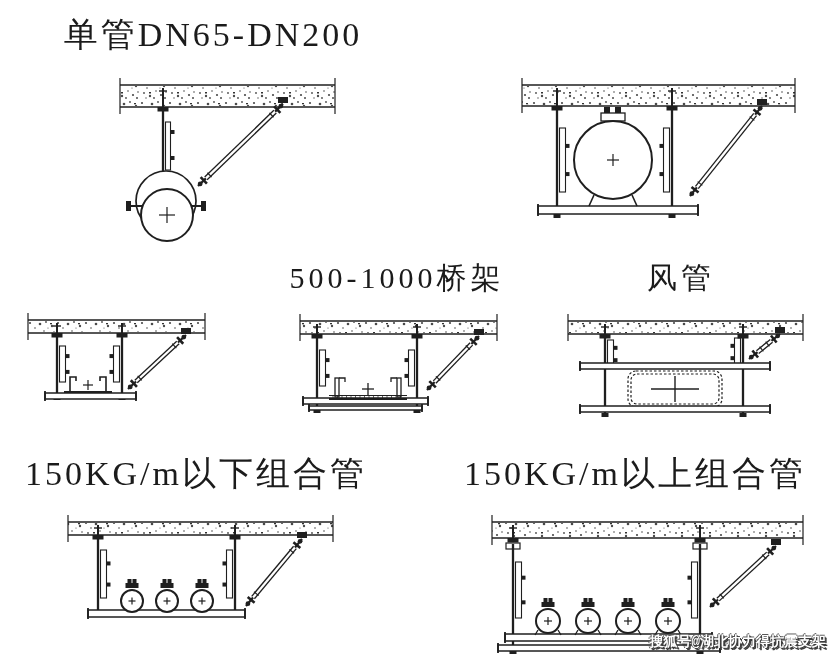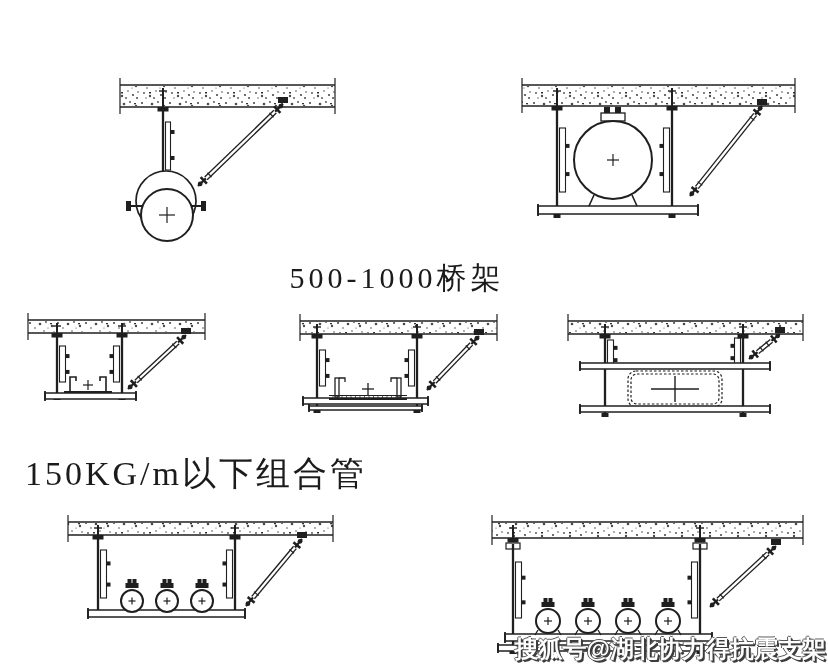--- a/index.html
+++ b/index.html
@@ -6,22 +6,22 @@
   #stage{
     position:relative;width:828px;height:666px;background:#ffffff;overflow:hidden;
     font-family:"Liberation Serif","DejaVu Serif",serif;color:#1b1b1b;
   }
   #drawing{position:absolute;left:0;top:0;}
   .title{position:absolute;text-align:center;white-space:nowrap;color:#1b1b1b;}
   .t-large{font-size:34px;letter-spacing:3px;}
   .t-mid{font-size:30px;letter-spacing:4px;}
   #watermark{
     position:absolute;top:633px;right:2px;
-    font-family:Liberation Sans, sans-serif;
-    font-weight:bold;font-size:24px;letter-spacing:0;
+    font-family:Liberation Mono, monospace;
+    font-weight:bold;font-size:14px;letter-spacing:0;
     color:#ffffff;
     text-shadow:2px 2px 0 #3c3c3c,1px 1px 0 #3c3c3c,-1px 0 0 #585858,0 -1px 0 #585858;
   }
 </style>
 </head>
 <body>
 
 <div id="stage">
 
   <svg id="drawing" width="828" height="666" viewBox="0 0 828 666">
@@ -547,17 +547,20 @@
           <line x1="773.1793258256104" y1="554.7346320587608" x2="767.0706468443879" y2="548.1252416856348" stroke="#1f1f1f" stroke-width="2.6"></line>
           <line x1="723.7862536570759" y1="598.3432563799797" x2="719.7138010029277" y2="593.9369961312291" stroke="#1f1f1f" stroke-width="1.2"></line>
           <line x1="766.2861989970723" y1="559.0630038687709" x2="762.2137463429241" y2="554.6567436200203" stroke="#1f1f1f" stroke-width="1.2"></line>
           <circle cx="712.2031301243753" cy="604.9637736729259" r="2.4" fill="#1f1f1f" stroke="none" stroke-width="1.8"></circle>
           <circle cx="773.7968698756247" cy="548.0362263270741" r="2.4" fill="#1f1f1f" stroke="none" stroke-width="1.8"></circle>
           <rect x="771" y="539" width="10" height="6" rx="0" fill="#1f1f1f" stroke="none" stroke-width="1.3" stroke-dasharray="none"></rect>
         </g>
       </g>
   </svg>
 
+  <div class="title t-large" style="left:43px;top:12px;width:340px;">单管DN65-DN200</div>
   <div class="title t-mid" style="left:287px;top:258px;width:220px;">500-1000桥架</div>
+  <div class="title t-mid" style="left:581px;top:258px;width:200px;">风管</div>
   <div class="title t-large" style="left:6px;top:451px;width:380px;">150KG/m以下组合管</div>
+  <div class="title t-large" style="left:445px;top:451px;width:380px;">150KG/m以上组合管</div>
 
   <div id="watermark">搜狐号@湖北协力得抗震支架</div>
 </div>
 
 </body></html>

